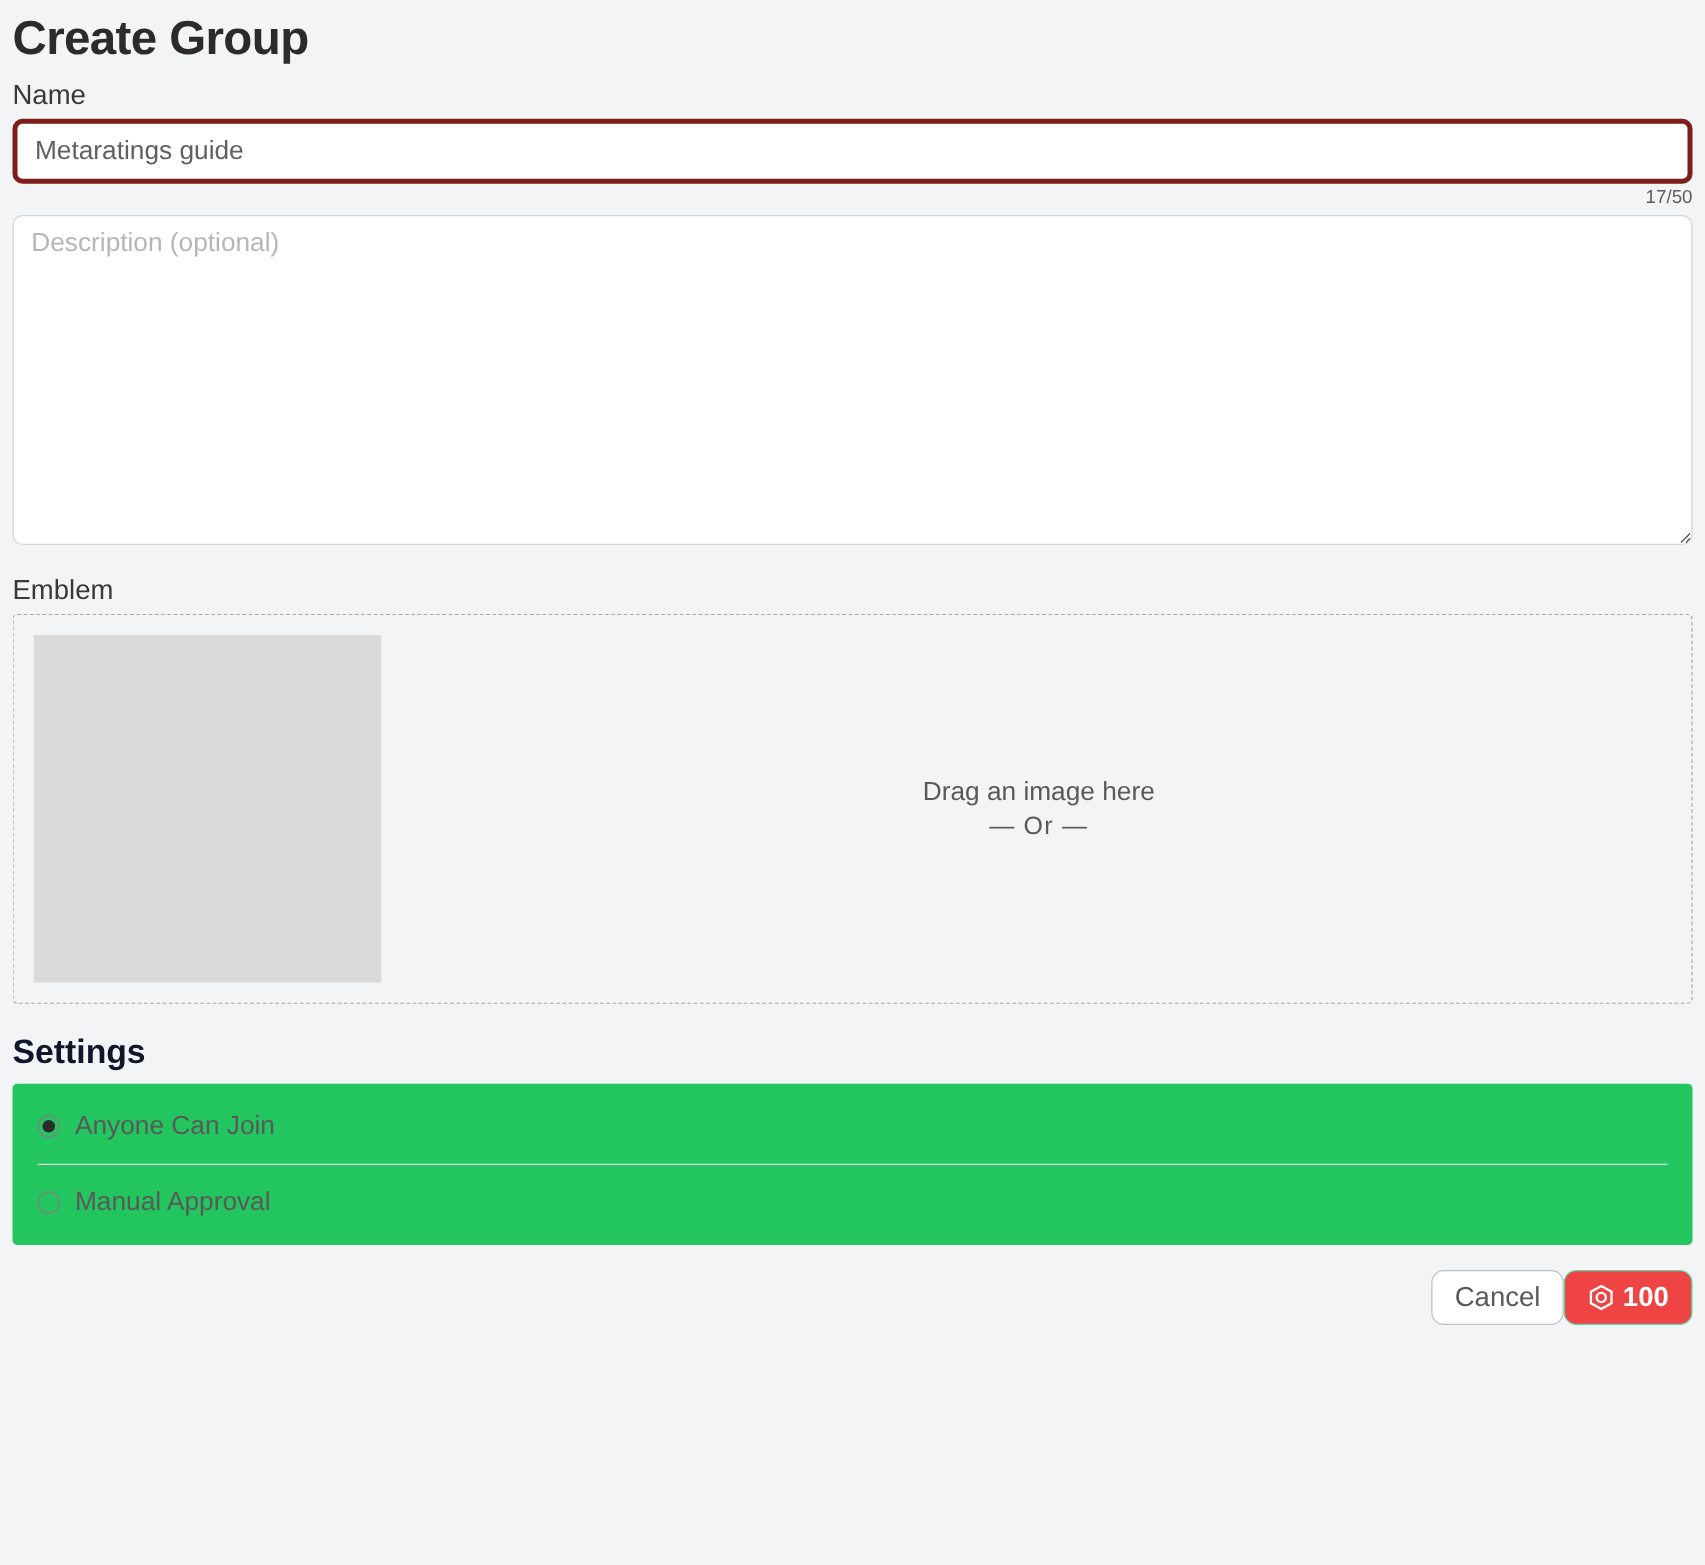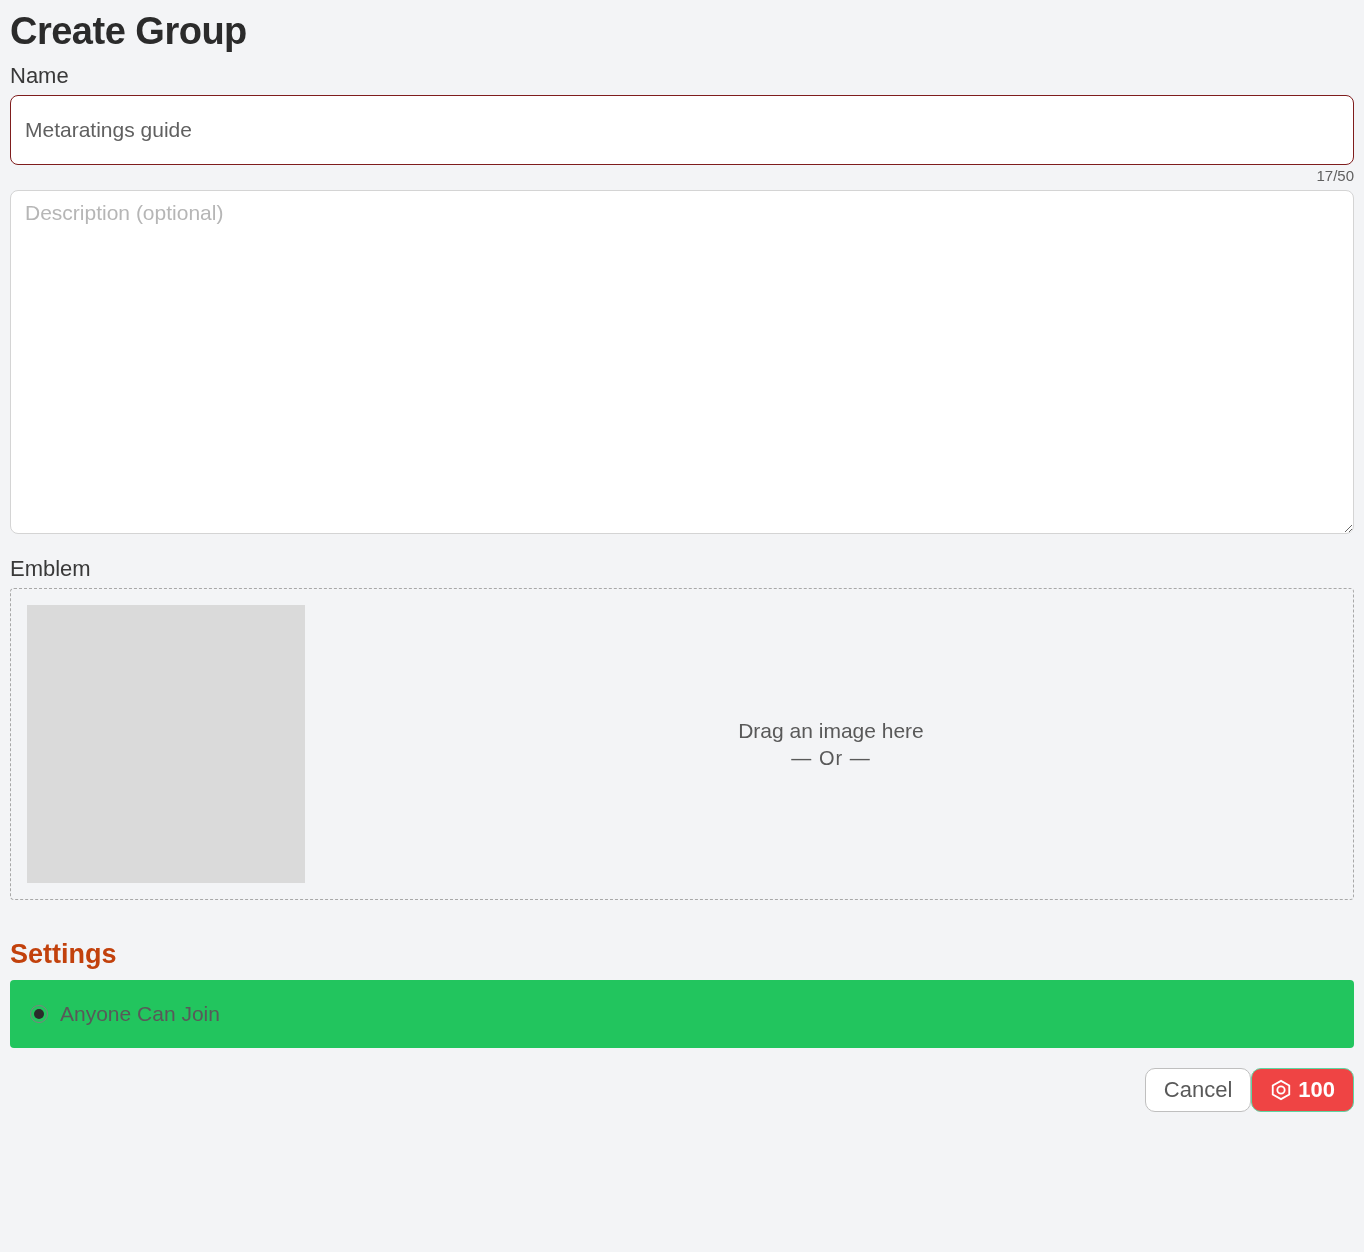--- a/index.html
+++ b/index.html
@@ -20,37 +20,37 @@
     .field { margin-bottom: 6px; }
     .field-label {
       font-size: 22px;
       color: #393939;
       margin-bottom: 6px;
       display: block;
       font-weight: 400;
     }
     .text-input {
       width: 100%;
-      padding: 22px 14px;
-      font-size: 21px;
-      border: 1px solid #7f1d1d;
+      padding: 10px 14px;
+      font-size: 21px;
+      border: 4px solid #7f1d1d;
       border-radius: 8px;
       background: #fff;
       color: #606060;
       outline: none;
     }
     .char-count {
       text-align: right;
       font-size: 15px;
       color: #606060;
       margin-top: 2px;
     }
     .textarea-input {
       width: 100%;
-      height: 344px;
+      height: 264px;
       padding: 10px 14px;
       font-size: 21px;
       border: 1px solid #d4d4d4;
       border-radius: 8px;
       background: #fff;
       color: #606060;
       outline: none;
       resize: both;
       font-family: inherit;
     }
@@ -100,22 +100,22 @@
       background: #fff;
       border: 1px solid #b8b8b8;
       border-radius: 8px;
       cursor: pointer;
       font-family: inherit;
     }
 
     .settings-heading {
       font-size: 27px;
       font-weight: 700;
-      color: #c2410c;
-      margin-top: 39px;
+      color: #0f172a;
+      margin-top: 23px;
       margin-bottom: 10px;
     }
     .settings-panel {
       background: #22c55e;
       border-radius: 4px;
       padding: 4px 20px;
     }
     .setting-row {
       display: flex;
       align-items: center;
@@ -196,20 +196,24 @@
     <div class="drag-text">Drag an image here</div>
     <div class="or-text">— Or —</div>
   </div>
 </div>
 
 <h2 class="settings-heading">Settings</h2>
 <div class="settings-panel">
   <div class="setting-row">
     <span class="radio selected"></span>
     <span>Anyone Can Join</span>
+  </div>
+  <div class="setting-row">
+    <span class="radio"></span>
+    <span>Manual Approval</span>
   </div>
 </div>
 
 <div class="footer-buttons">
   <button class="btn btn-cancel">Cancel</button>
   <button class="btn btn-primary">
     <span class="robux-icon">
       <svg viewBox="0 0 24 24" width="22" height="22" fill="none" stroke="white" stroke-width="2">
         <polygon points="12,2 21,7 21,17 12,22 3,17 3,7"></polygon>
         <circle cx="12" cy="12" r="4"></circle>

